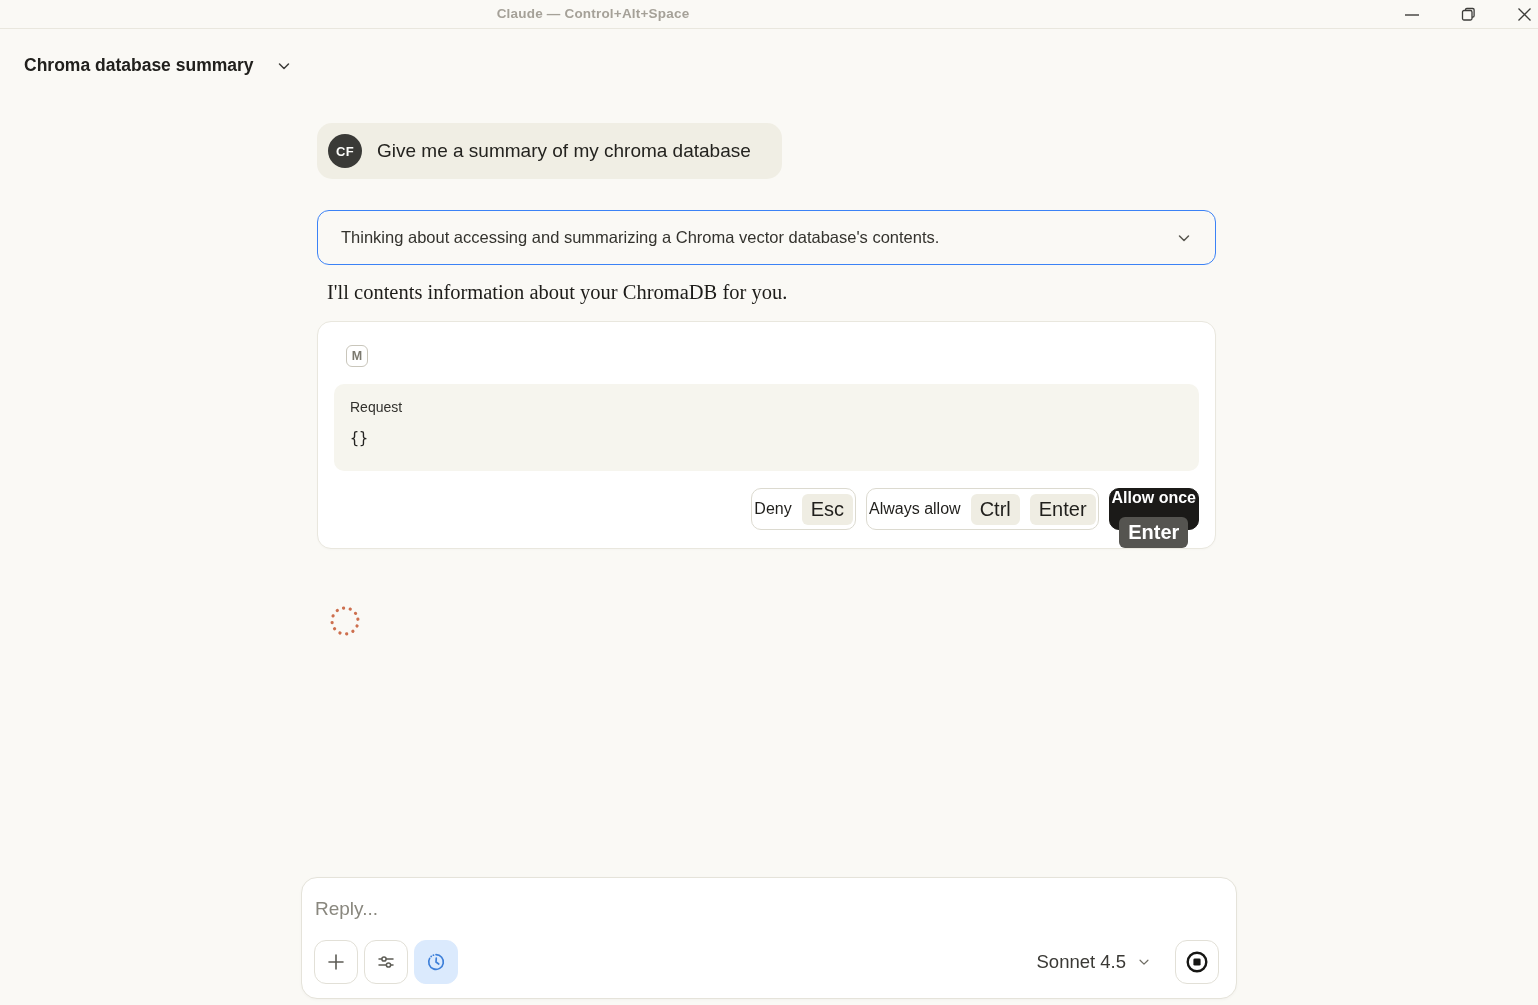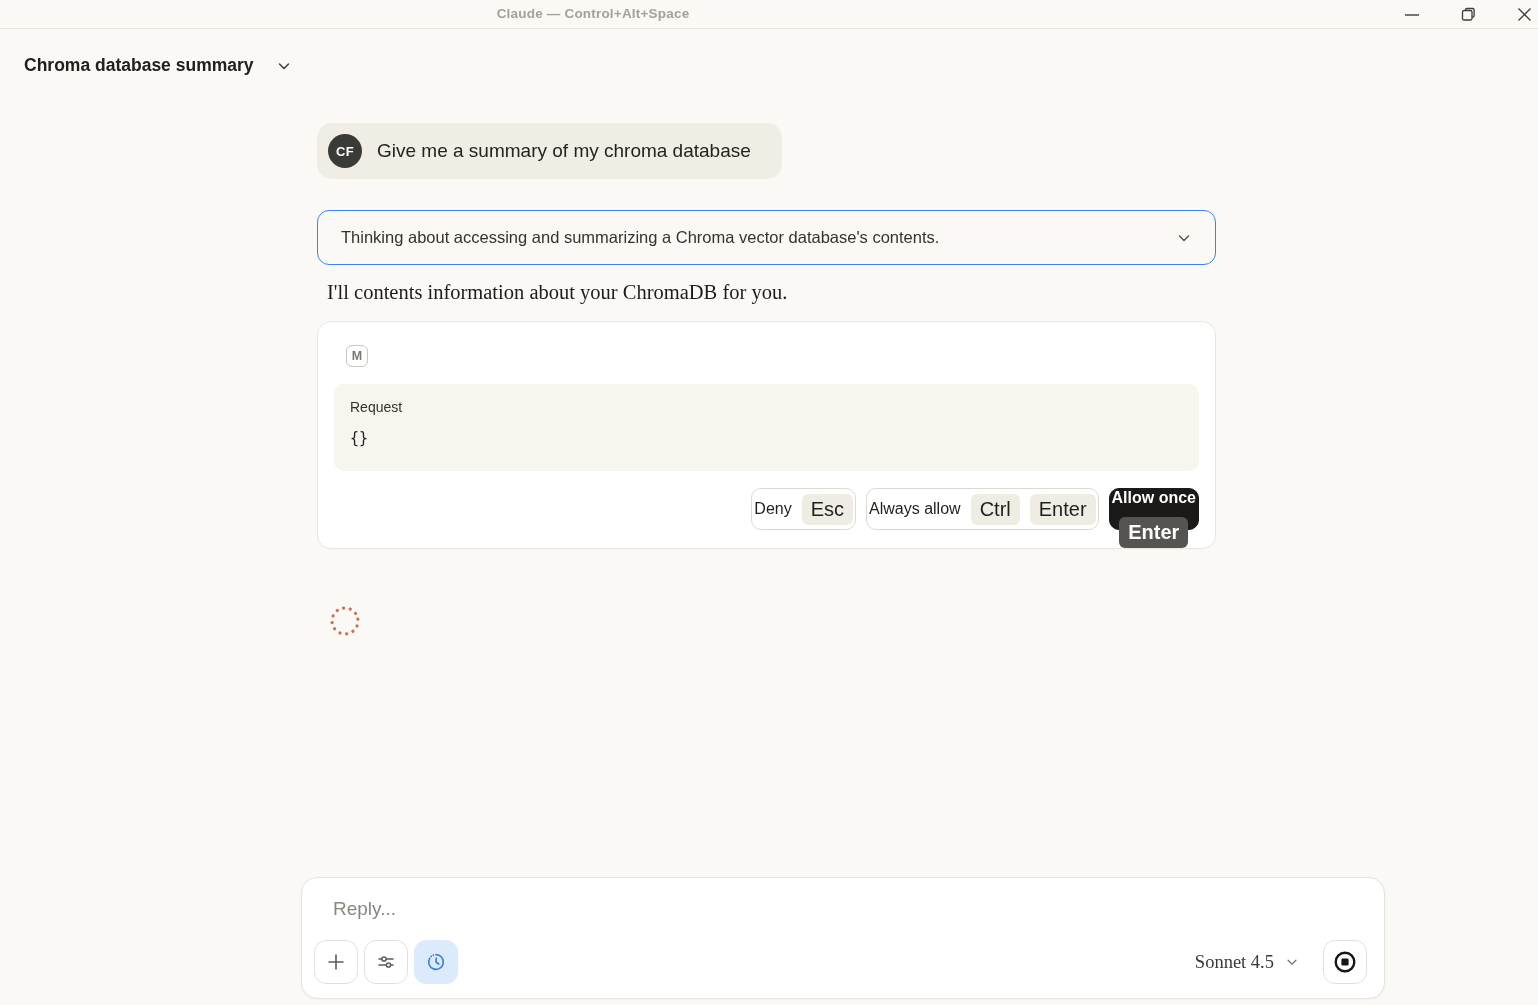--- a/index.html
+++ b/index.html
@@ -112,25 +112,25 @@
   .perm-btn.light { background:#fff; border:1px solid #dcdad0; color:#201f1c; font-weight:500; }
   .perm-btn.dark  { background:#1b1a18; border:1px solid #1b1a18; color:#ffffff; font-weight:700;flex-direction:column; }
   .kbd { border-radius:6px; padding:4px 9px; font-size:20px; font-weight:400; }
   .kbd.light-kbd { background:#efede3; color:#201f1c; }
   .kbd.dark-kbd  { background:#555450; color:#ffffff; font-weight:600; }
   
   .spinner { position:absolute; left:328px; top:604px; width:34px; height:34px; }
   
   .composer {
     position:absolute; left:301px; top:877px;
-    width:1084px; height:122px;
+    width:936px; height:122px;
     background:#ffffff;
     border:1px solid #e5e3da;
     border-radius:16px;
-    padding:20px 16px 14px 31px;
+    padding:20px 16px 14px 13px;
     box-shadow:0 1px 3px rgba(0,0,0,.03);
   }
   .composer-input {
     width:100%; border:none; outline:none;
     font-family:"Liberation Sans", sans-serif;
     font-size:19px; color:#24231f; background:transparent;
   }
   .composer-input::placeholder { color:#89877e; opacity:1; }
   .composer-row {
     position:absolute; left:12px; right:17px; bottom:14px;
@@ -143,21 +143,21 @@
     margin-right:6px; cursor:pointer;
   }
   .icon-btn.active { background:#dbeafd; border-color:#dbeafd; }
   .flex-spacer { flex:1; }
   .model-select {
     display:flex; align-items:center; gap:11px;
     background:none; border:none; cursor:pointer;
     margin-right:24px;
   }
   .model-label {
-    font-family:Liberation Serif, serif;
+    font-family:Liberation Sans, sans-serif;
     font-size:18.5px; color:#3a3935;
   }
   .stop-btn { margin-right:0; }
 </style>
 </head>
 <body>
 
 <div class="titlebar">
   <div class="titlebar-title">Claude — Control+Alt+Space</div>
   <div class="win-controls">

